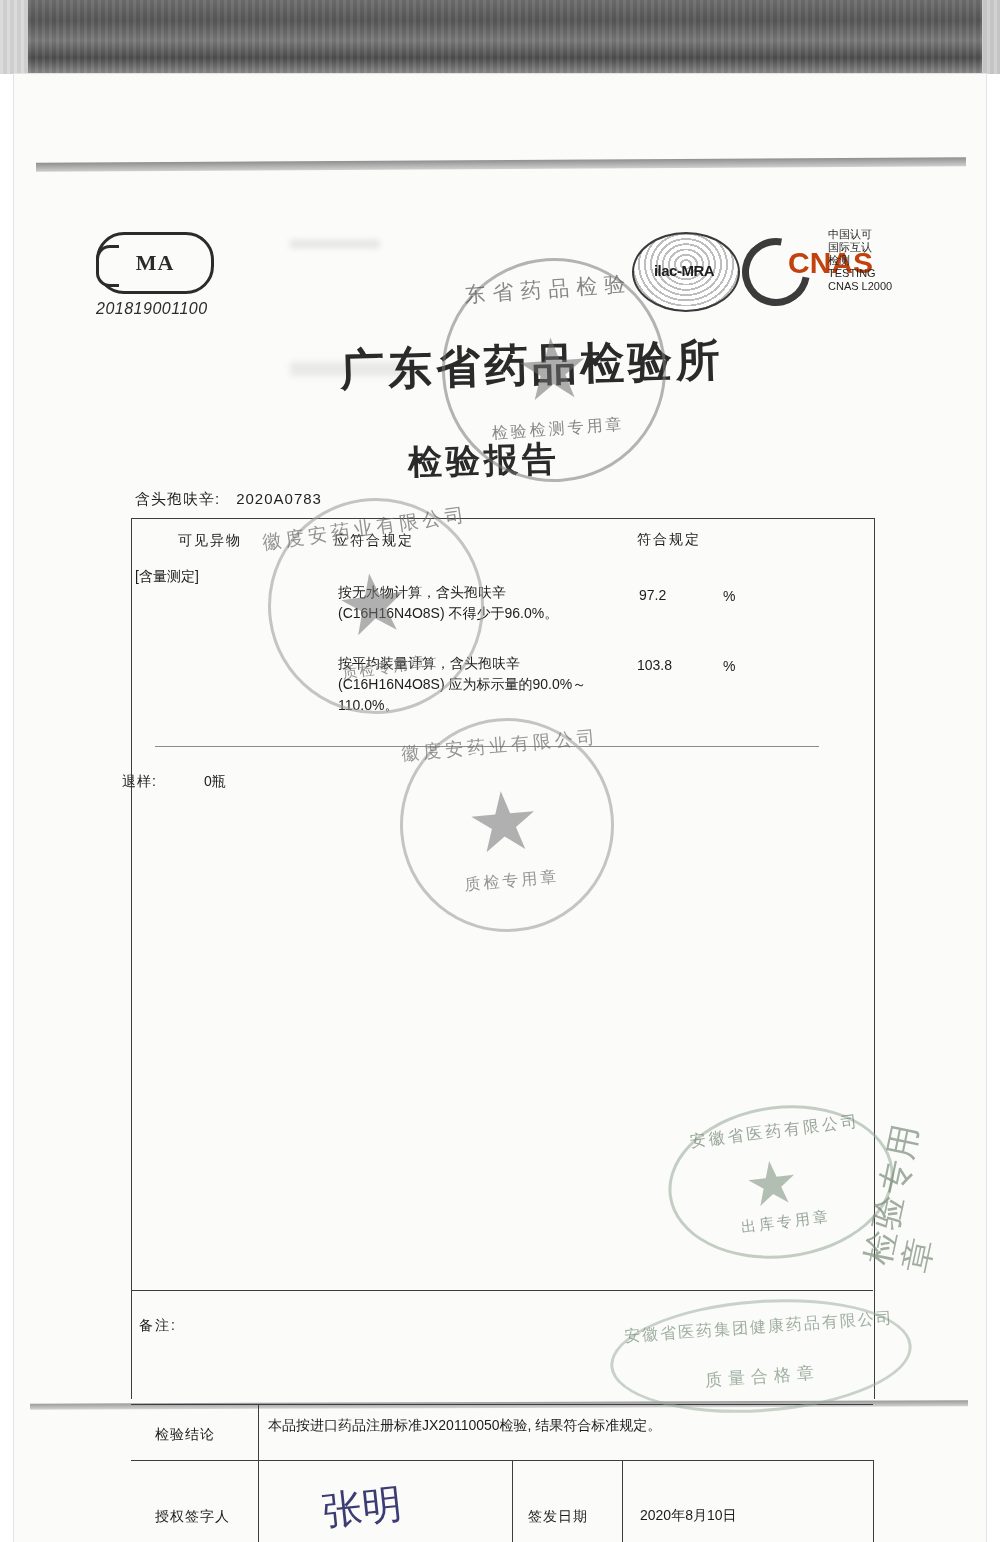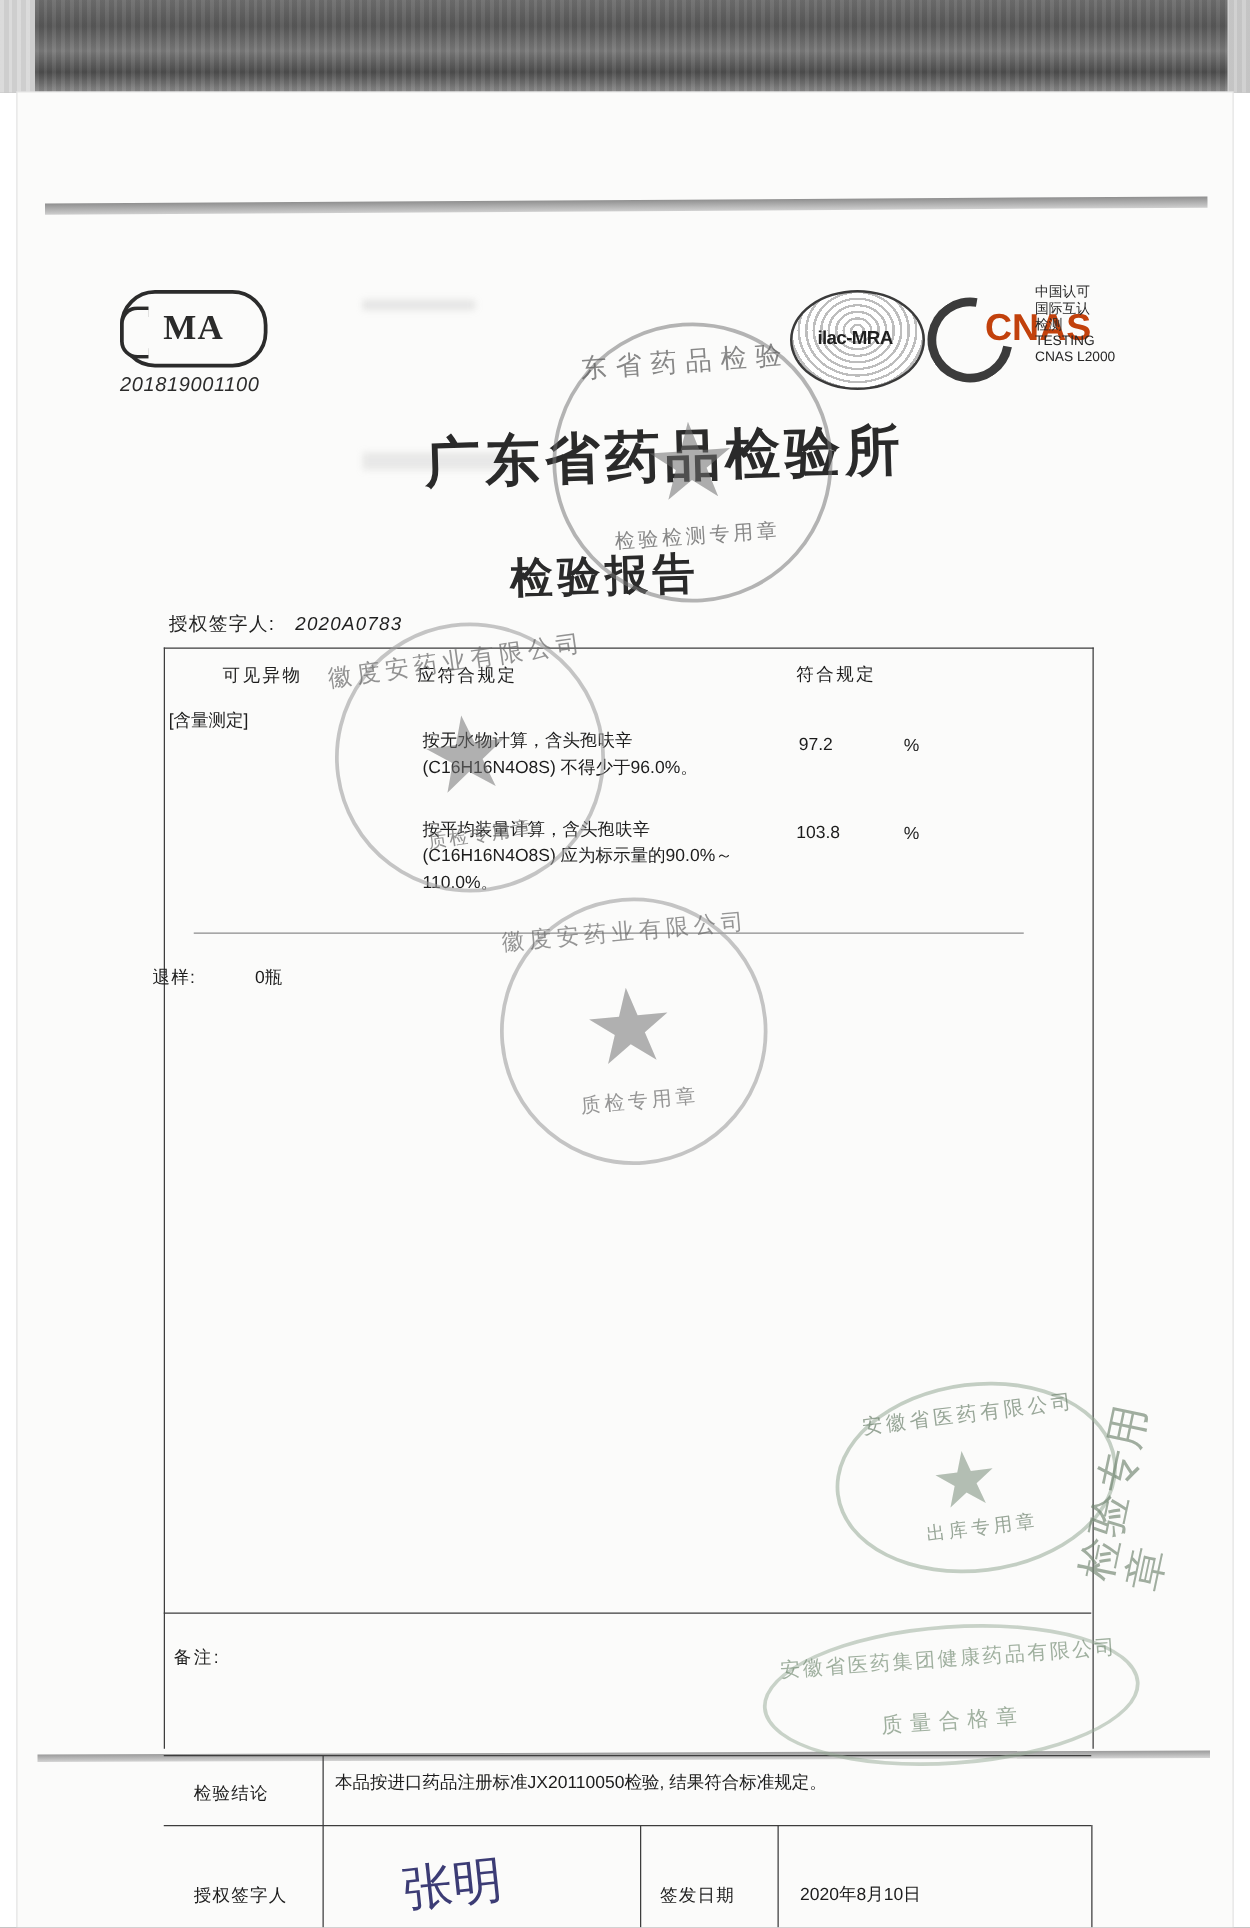--- a/index.html
+++ b/index.html
@@ -63,21 +63,21 @@
   }
 
   
   .ma-mark { position:absolute; left:96px; top:232px; width:118px; }
   .ma-box {
     width: 112px; height: 56px;
     border: 3px solid #2b2b2b;
     border-radius: 28px / 28px;
     position: relative;
     display: flex; align-items: center; justify-content: center;
-    font-size: 28px; font-weight: bold; letter-spacing: 1px;
+    font-size: 22px; font-weight: bold; letter-spacing: 1px;
     color: #2b2b2b;
     font-family: "Liberation Serif", serif;
   }
   .ma-box::before{
     content:"";
     position:absolute; left:-3px; top:10px; width:20px; height:36px;
     border-left:3px solid #2b2b2b; border-top:3px solid #2b2b2b; border-bottom:3px solid #2b2b2b;
     border-radius: 14px 0 0 14px;
     background:#fbfbfa;
   }
@@ -137,21 +137,21 @@
     font-size:34px; letter-spacing:4px; font-weight:bold;
     color:#2a2a2a;
     font-family:"Liberation Serif", serif;
     transform: rotate(-1.6deg);
   }
 
   .report-no {
     position:absolute; left:135px; top:490px;
     font-size:15px; letter-spacing:1px; color:#1f1f1f;
   }
-  .report-no .val { margin-left: 16px; font-style: italic; }
+  .report-no .val { margin-left: 16px; }
 
   
   .frame {
     position:absolute; left:131px; top:518px;
     width:742px; height:880px;
     border:1px solid #3d3d3d;
     border-bottom: none;
   }
 
   .row-text { position:absolute; font-size:14px; color:#1c1c1c; line-height:21px; }
@@ -368,21 +368,21 @@
   <div class="cnas-right" style="white-space:pre-line;"><span>中国认可
 国际互认
 检测
 TESTING
 CNAS L2000</span></div>
 
   <div class="title-main">广东省药品检验所</div>
   <div class="title-sub">检验报告</div>
 
   <div class="report-no">
-    <span>授权签字人:</span><span class="val">2020A0783</span>
+    <span>含头孢呋辛:</span><span class="val">2020A0783</span>
   </div>
 
   <div class="frame"></div>
 
   <div class="row-text hdr-1">可见异物</div>
   <div class="row-text hdr-2">应符合规定</div>
   <div class="row-text hdr-3">符合规定</div>
 
   <div class="row-text sec-label">[含量测定]</div>
 

